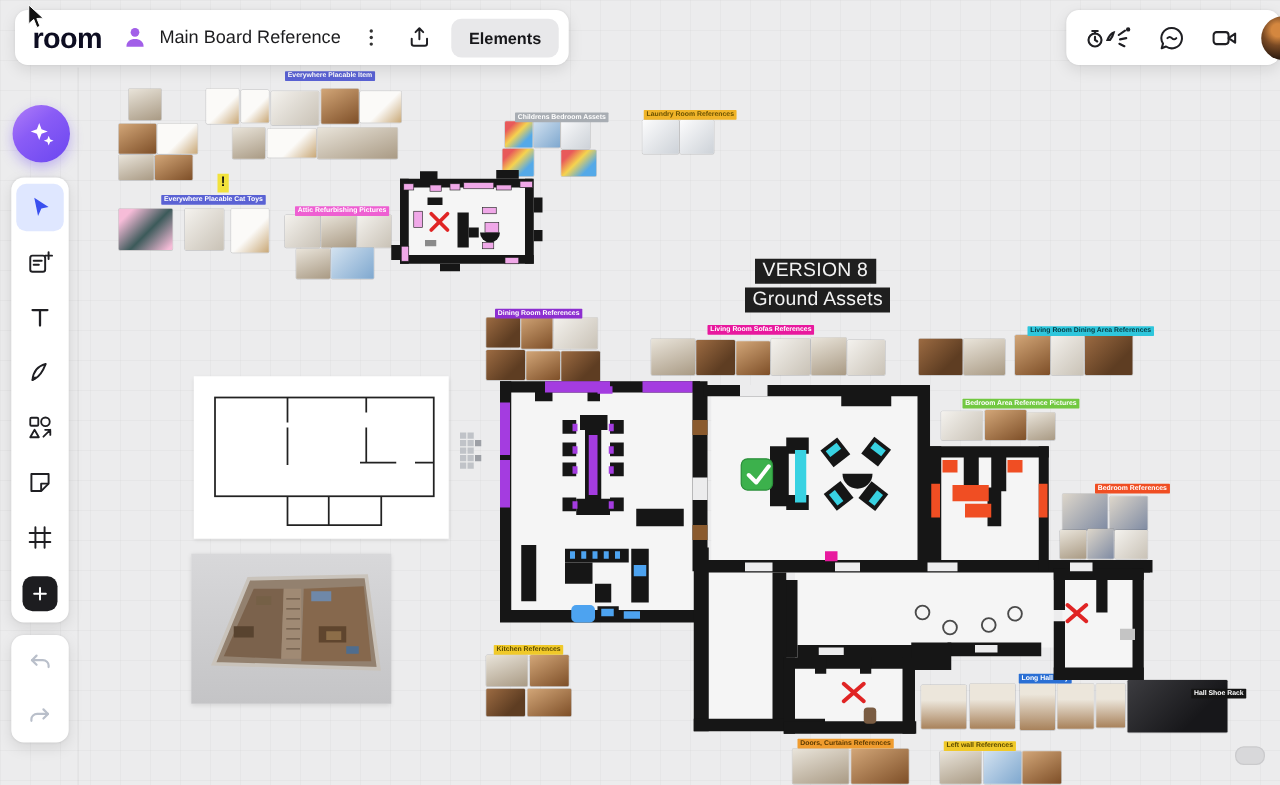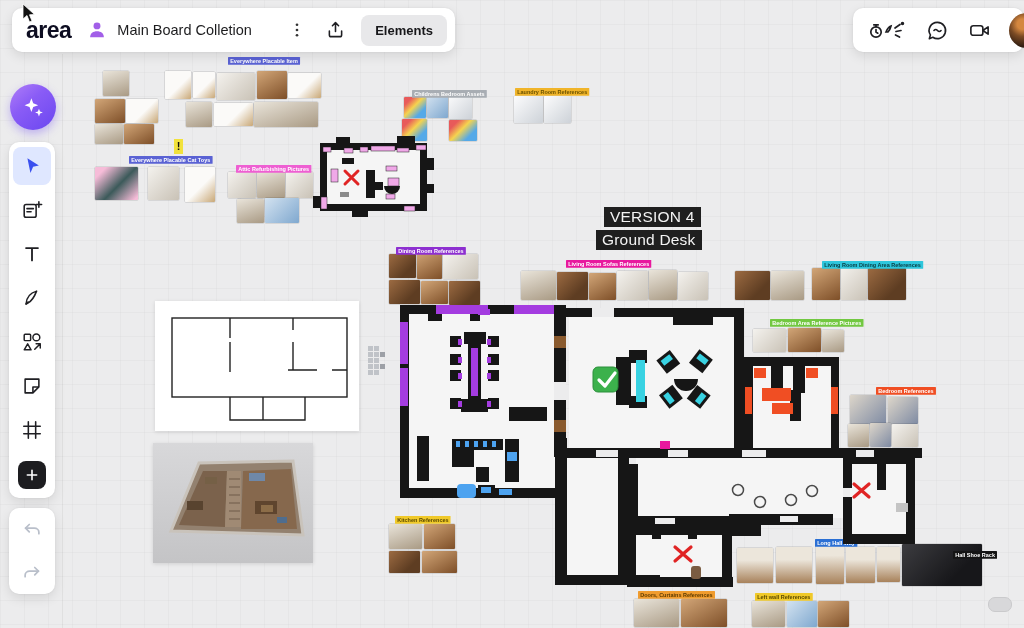--- a/index.html
+++ b/index.html
@@ -452,35 +452,35 @@
       <rect x="368" y="358" width="5" height="5"></rect>
         <rect x="374" y="358" width="5" height="5"></rect>
       <rect x="368" y="364" width="5" height="5"></rect>
         <rect x="374" y="364" width="5" height="5"></rect>
         <rect x="380" y="364" width="5" height="5" fill="#9da0a6"></rect>
       <rect x="368" y="370" width="5" height="5"></rect>
         <rect x="374" y="370" width="5" height="5"></rect>
     </g>
   </svg>
 
-  <div class="version-line" style="left:604px;top:207px;">VERSION 4</div>
-  <div class="version-line" style="left:596px;top:230px;">Ground Desk</div>
+  <div class="version-line" style="left:604px;top:207px;">VERSION 8</div>
+  <div class="version-line" style="left:596px;top:230px;">Ground Assets</div>
 
   <div id="sticky-ex">!</div>
   <div id="minimap-pill"></div>
 
   <div id="header-left" class="panel">
-    <span class="logo">area</span>
+    <span class="logo">room</span>
     <span class="hicon">
       <svg width="22" height="22" viewBox="0 0 24 24" fill="#a25fe8">
           <circle cx="12" cy="7.5" r="3.8"></circle>
           <path d="M4.5 20 c0-4.4 3.3-6.6 7.5-6.6 s7.5 2.2 7.5 6.6 Z"></path>
         </svg>
     </span>
-    <span class="board-title">Main Board Colletion</span>
+    <span class="board-title">Main Board Reference</span>
     <span class="spacer"></span>
     <span class="hicon" style="margin-right:14px;">
       <svg width="18" height="18" viewBox="0 0 24 24" fill="#333">
           <circle cx="12" cy="5" r="1.8"></circle>
           <circle cx="12" cy="12" r="1.8"></circle>
           <circle cx="12" cy="19" r="1.8"></circle>
         </svg>
     </span>
     <span class="hicon" style="margin-right:14px;">
       <svg width="21" height="21" viewBox="0 0 24 24" fill="none" stroke="#1f1f23" stroke-width="1.8" stroke-linecap="round" stroke-linejoin="round">

